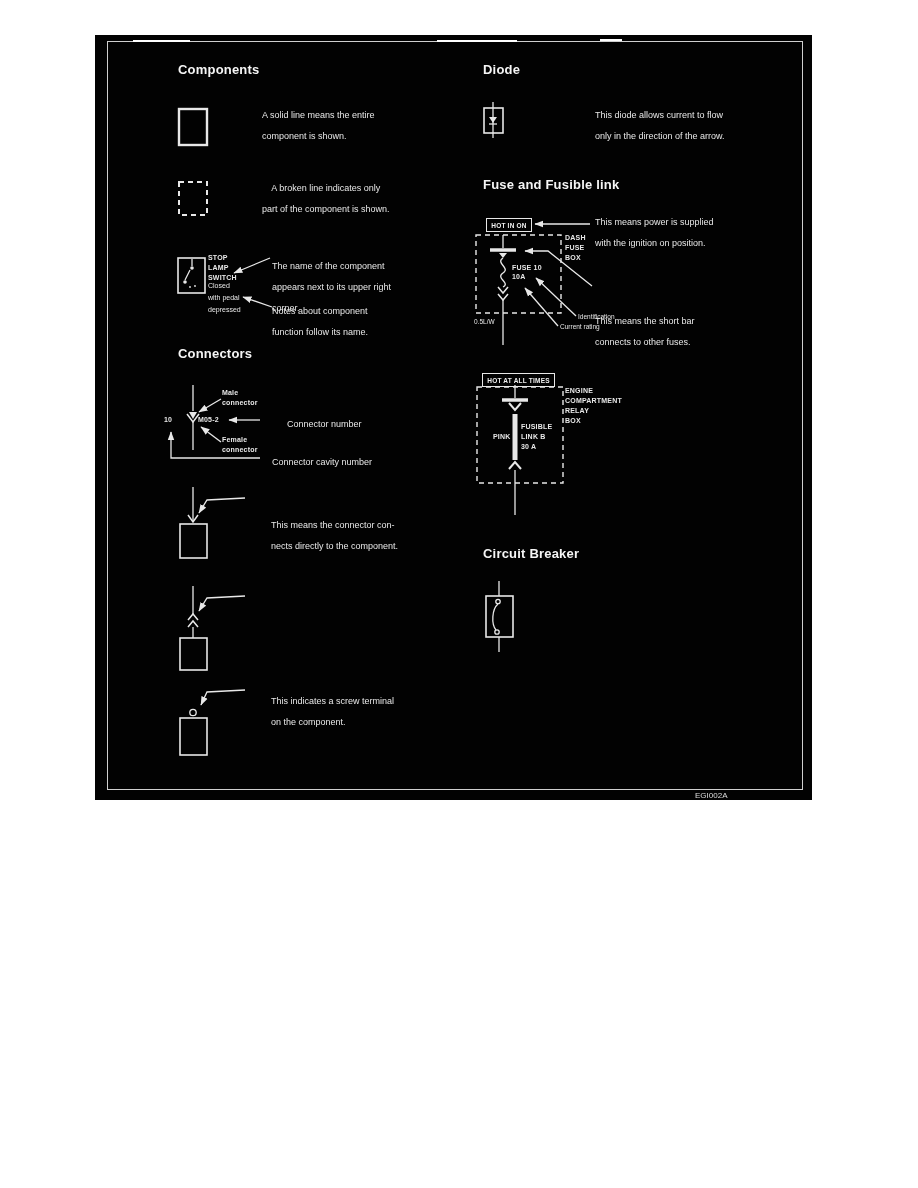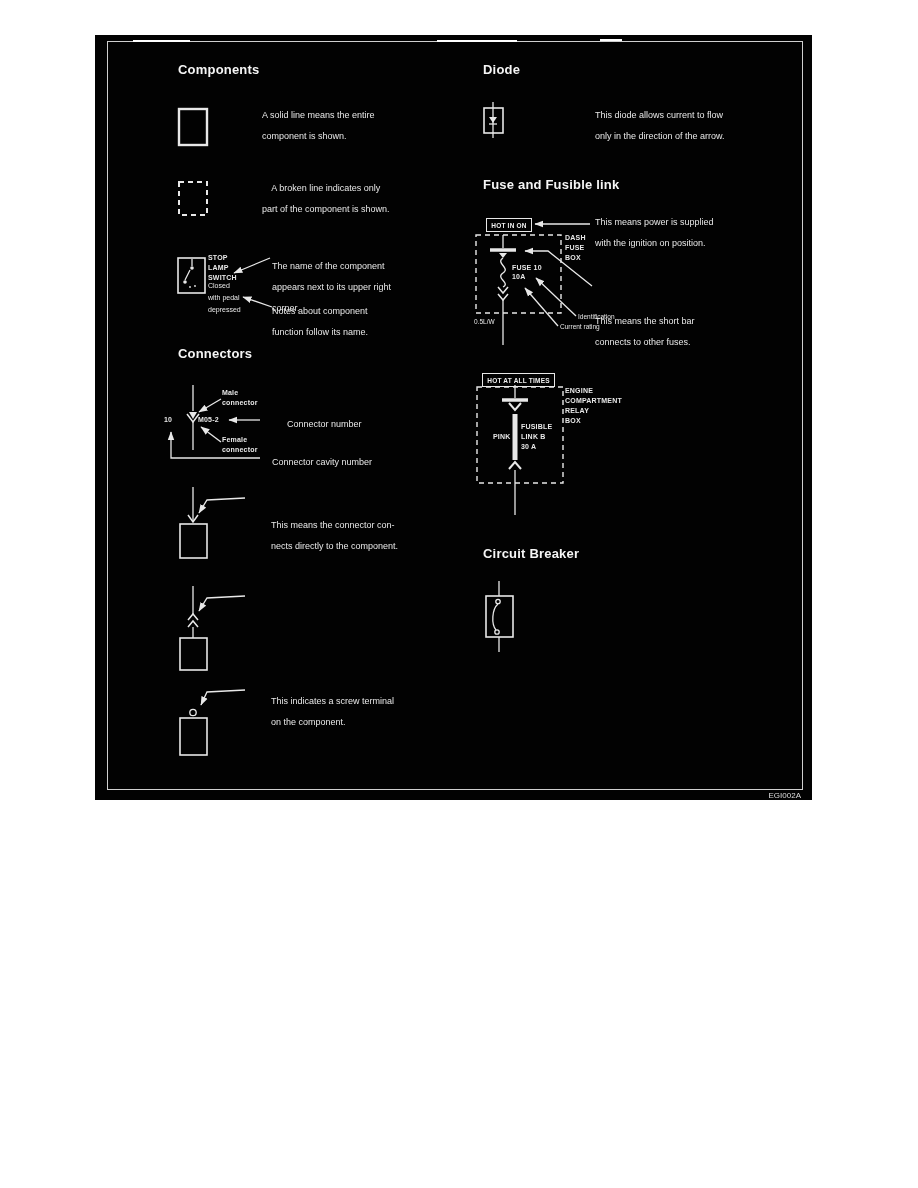--- a/index.html
+++ b/index.html
@@ -10,21 +10,21 @@
   .artifact{position:absolute;height:2px;background:#ffffff;}
   .art{position:absolute;left:0;top:0;}
   .t{position:absolute;color:#e8e8e8;white-space:pre-line;}
   .h1{font-size:13px;font-weight:bold;color:#f5f5f5;letter-spacing:.2px;}
   .body{font-size:9px;line-height:21px;}
   .lbl{font-size:7px;font-weight:bold;line-height:10px;letter-spacing:.2px;}
   .note{font-size:7px;line-height:12px;}
   .tiny{font-size:6.5px;}
   .tag{position:absolute;border:1px solid #e8e8e8;color:#f0f0f0;font-size:6.5px;font-weight:bold;
        display:flex;align-items:center;justify-content:center;letter-spacing:.2px;}
-  .code{font-size:8px;color:#dddddd;text-align:right;}
+  .code{font-size:8px;color:#dddddd;text-align:left;}
 </style>
 </head>
 <body>
 
 <div class="page">
   <div class="panel">
     <div class="frame"></div>
     <div class="artifact" style="left:38px;top:5px;width:57px;"></div>
     <div class="artifact" style="left:342px;top:5px;width:80px;"></div>
     <div class="artifact" style="left:505px;top:4px;width:22px;"></div>

